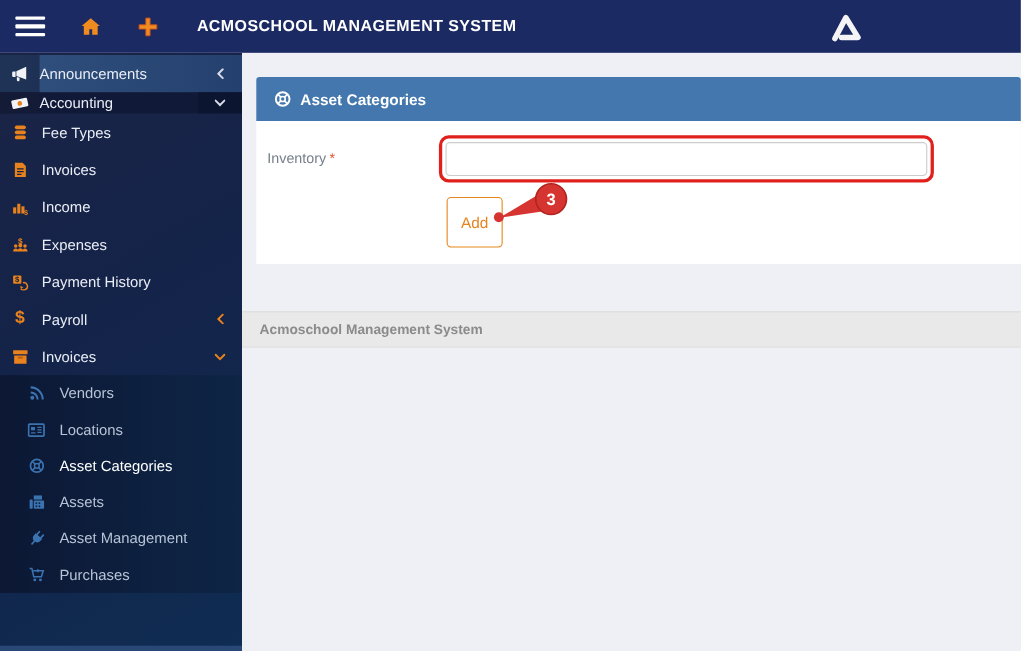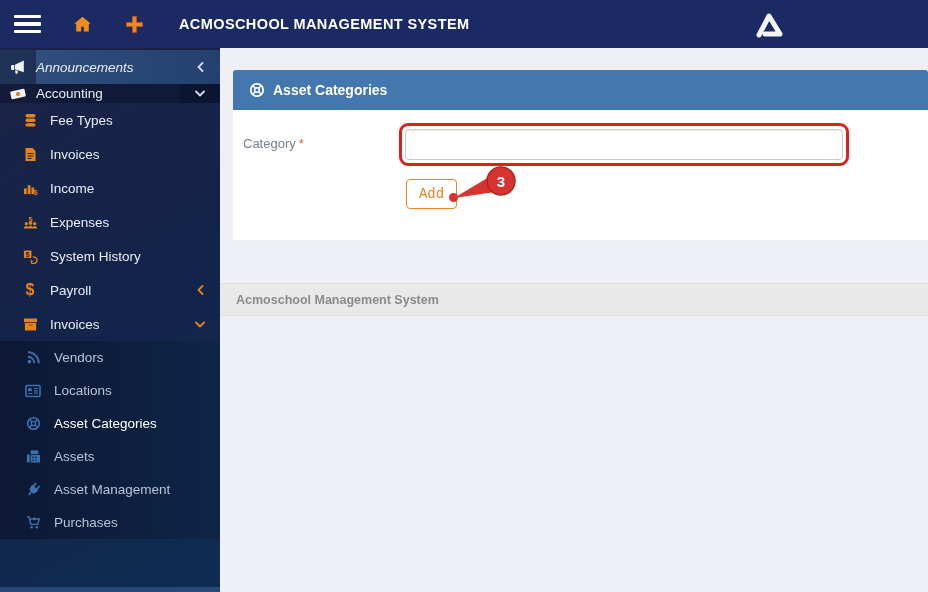--- a/index.html
+++ b/index.html
@@ -15,27 +15,27 @@
   .tb-icon { margin-left:30px; width:22px; height:22px; display:flex; align-items:center; justify-content:center; cursor:pointer; }
   .tb-title { color:#ffffff; font-weight:bold; font-size:14.5px; letter-spacing:.4px; margin-left:34px; }
   .tb-logo { position:absolute; left:750px; top:10px; width:38px; height:30px; }
 
   
   .sidebar { position:absolute; left:0; top:48px; width:220px; height:544px;
     background:linear-gradient(150deg,#1a2446 0%,#142349 45%,#0f2c52 100%); z-index:4; }
   .menu { padding-top:2px; }
   .mi { display:flex; align-items:center; height:34px; color:#e9edf5; font-size:13.5px; cursor:pointer; }
   .mi .icell { width:36px; height:100%; display:flex; align-items:center; justify-content:center; flex-shrink:0; }
-  .mi-announcements { background:linear-gradient(90deg,#31517f 0%,#24406e 100%); height:34px;font-style:italic; }
+  .mi-announcements { background:linear-gradient(90deg,#31517f 0%,#24406e 100%); height:34px; }
   .mi-announcements .icell { background:rgba(10,16,38,.45); }
   .mi-accounting { background:#101a38; height:19px; }
   .mi-accounting .icell { background:rgba(22,28,54,.6); }
   .mi-accounting .chev-cell { background:#0c1530; }
   .chev-cell { margin-left:auto; width:40px; height:100%; display:flex; align-items:center; justify-content:center; }
-  .sub1 { padding-left:22px; }
+  .sub1 { padding-left:10px; }
   .sub1 .ic { width:16px; margin-right:12px; display:flex; justify-content:center; }
   .sub2block { background:linear-gradient(90deg,#0c1834 0%,#0e2546 100%); }
   .sub2 { padding-left:24px; height:33px; color:#b7c3d6; }
   .sub2 .ic { width:18px; margin-right:12px; display:flex; justify-content:center; }
   .sub2.active { color:#ffffff; }
   .dollar-glyph { color:#e8821e; font-weight:bold; font-size:16px; }
   .bottom-strip { position:absolute; left:0; bottom:0; width:220px; height:5px; background:#2a4877; }
 
   
   .content { position:absolute; left:220px; top:48px; width:708px; height:544px; background:#eef0f5; }
@@ -43,23 +43,23 @@
   .panel-head { height:40px; background:#4377ad; display:flex; align-items:center; padding-left:16px;
     border-radius:3px 3px 0 0; }
   .panel-title { color:#ffffff; font-size:14px; font-weight:bold; margin-left:8px; }
   .panel-body { position:relative; background:#ffffff; height:130px; }
   .form-label { position:absolute; left:10px; top:26px; font-size:13px; color:#76808c; }
   .req { color:#e05a3a; margin-left:3px; }
   .red-rect { position:absolute; left:166px; top:13px; width:450px; height:43px;
     border:3px solid #e0201c; border-radius:9px; padding:3px; }
   .cat-input { width:100%; height:100%; border:1px solid #cccccc; border-radius:4px;
     font-size:13px; padding:0 8px; outline:none; background:#ffffff; box-shadow:inset 0 1px 1px rgba(0,0,0,.06); }
-  .add-btn { position:absolute; left:173px; top:69px; width:51px; height:30px; background:#ffffff;
+  .add-btn { position:absolute; left:173px; top:69px; width:51px; height:46px; background:#ffffff;
     border:1px solid #e8871e; border-radius:4px; color:#e8821e; font-size:14px; cursor:pointer;
-    font-family:Liberation Mono, monospace; }
+    font-family:Liberation Sans, sans-serif; }
   .footer-bar { position:absolute; left:0px; top:235px; width:708px; height:33px; background:#e9e9e9;
     border-top:1px solid #dcdcdc; border-bottom:1px solid #e0e0e0; display:flex; align-items:center; }
   .footer-text { margin-left:16px; color:#8b8b8b; font-size:12.5px; font-weight:bold; }
 
   
   .anno { position:absolute; left:0; top:0; width:928px; height:592px; pointer-events:none; z-index:9; }
 </style>
 </head>
 <body>
 
@@ -172,21 +172,21 @@
 
     <div class="mi sub1">
       <span class="ic">
         <svg width="15" height="15" viewBox="0 0 16 16">
           <rect x="1" y="1.5" width="8" height="8" rx="1" fill="#e8821e"></rect>
           <text x="5" y="8" font-size="7.5" font-weight="bold" text-anchor="middle" fill="#14213f">$</text>
           <path d="M10.5 8.5a3.6 3.6 0 1 1-2 5.8" fill="none" stroke="#e8821e" stroke-width="1.5"></path>
           <path d="M8 11.5l.4 3 2.6-1.4z" fill="#e8821e"></path>
         </svg>
       </span>
-      <span>System History</span>
+      <span>Payment History</span>
     </div>
 
     <div class="mi sub1">
       <span class="ic">
           <span class="dollar-glyph">$</span>
         </span>
       <span>Payroll</span>
       <span class="chev-cell">
         <svg width="9" height="10" viewBox="0 0 9 10">
             <path d="M6.5 1 2.5 5l4 4" fill="none" stroke="#e8821e" stroke-width="1.8" stroke-linecap="round"></path>
@@ -291,21 +291,21 @@
         <svg width="16" height="16" viewBox="0 0 16 16" style="display:block">
           <circle cx="8" cy="8" r="6.2" fill="none" stroke="#ffffff" stroke-width="1.8"></circle>
           <circle cx="8" cy="8" r="2.3" fill="none" stroke="#ffffff" stroke-width="1.5"></circle>
           <path d="M3.8 3.8l2.5 2.5M12.2 3.8 9.7 6.3M3.8 12.2l2.5-2.5M12.2 12.2 9.7 9.7" stroke="#ffffff" stroke-width="1.5"></path>
         </svg>
       </span>
       <span class="panel-title">Asset Categories</span>
     </div>
     <div class="panel-body">
       <div class="form-label">
-        <span>Category</span><span class="req">*</span>
+        <span>Inventory</span><span class="req">*</span>
       </div>
       <div class="red-rect">
         <input class="cat-input" type="text" value="" style="">
       </div>
       <button class="add-btn">Add</button>
     </div>
   </div>
 
   <div class="footer-bar">
     <span class="footer-text">Acmoschool Management System</span>

